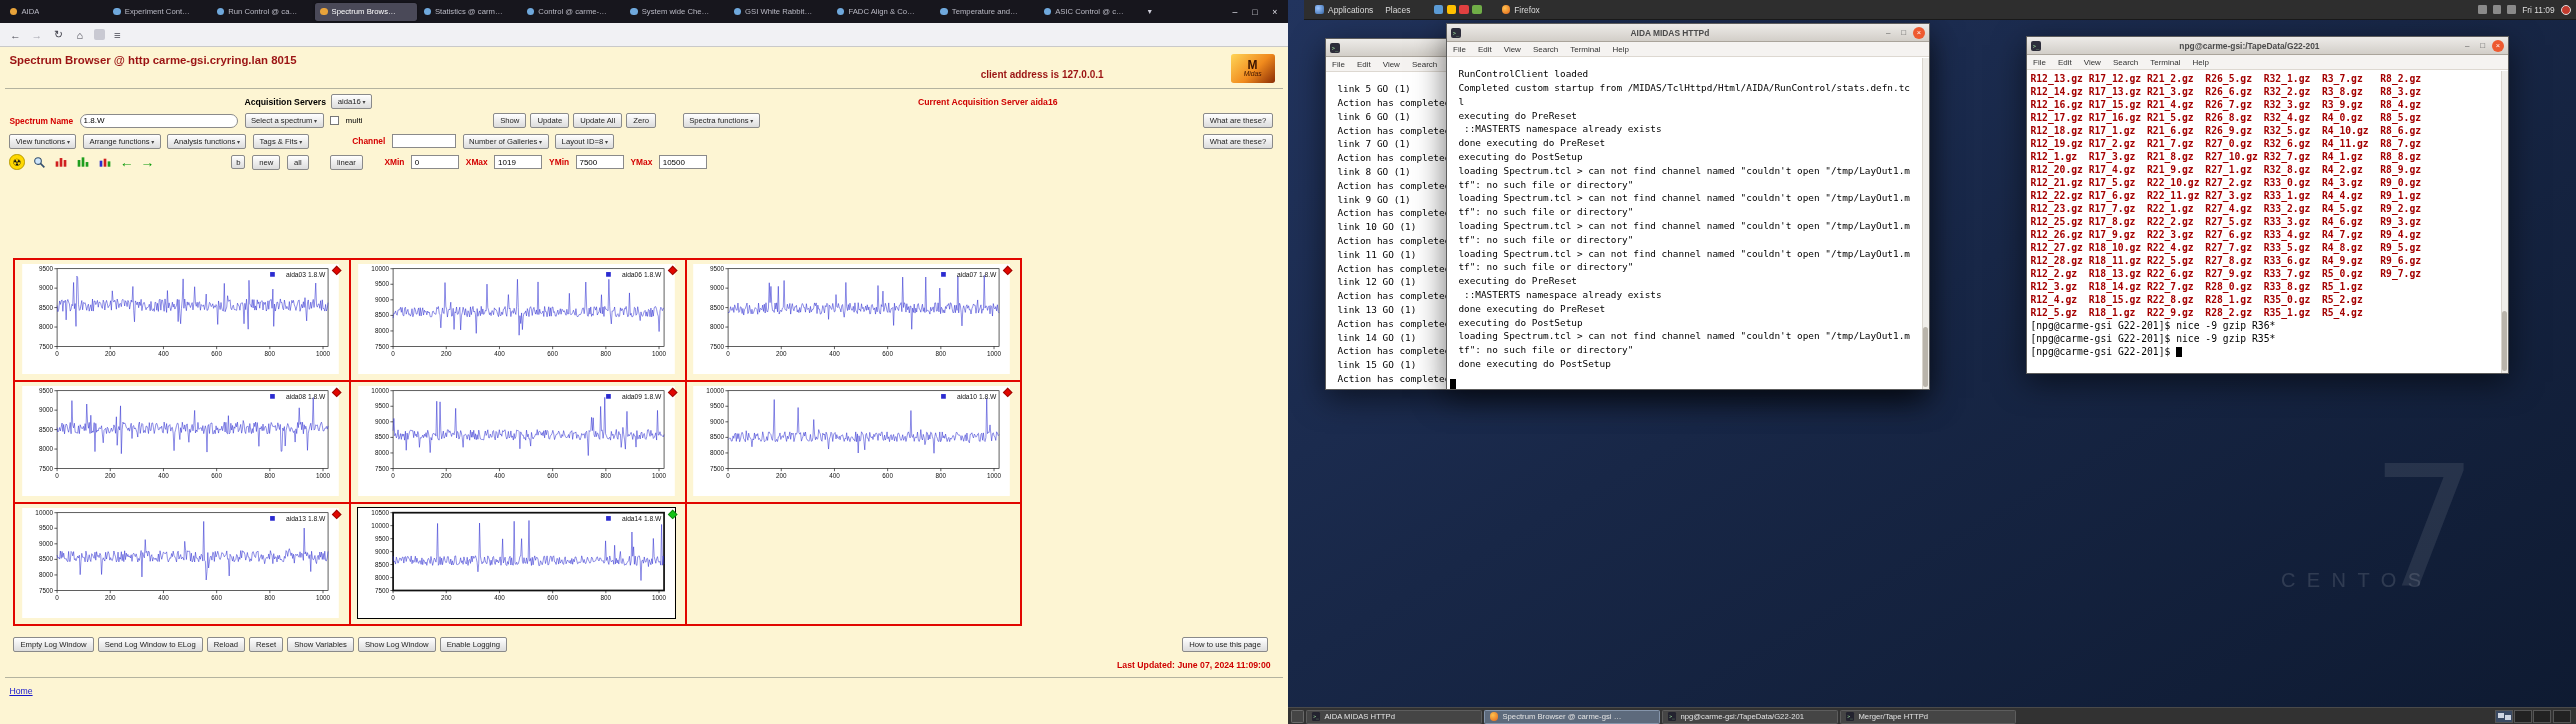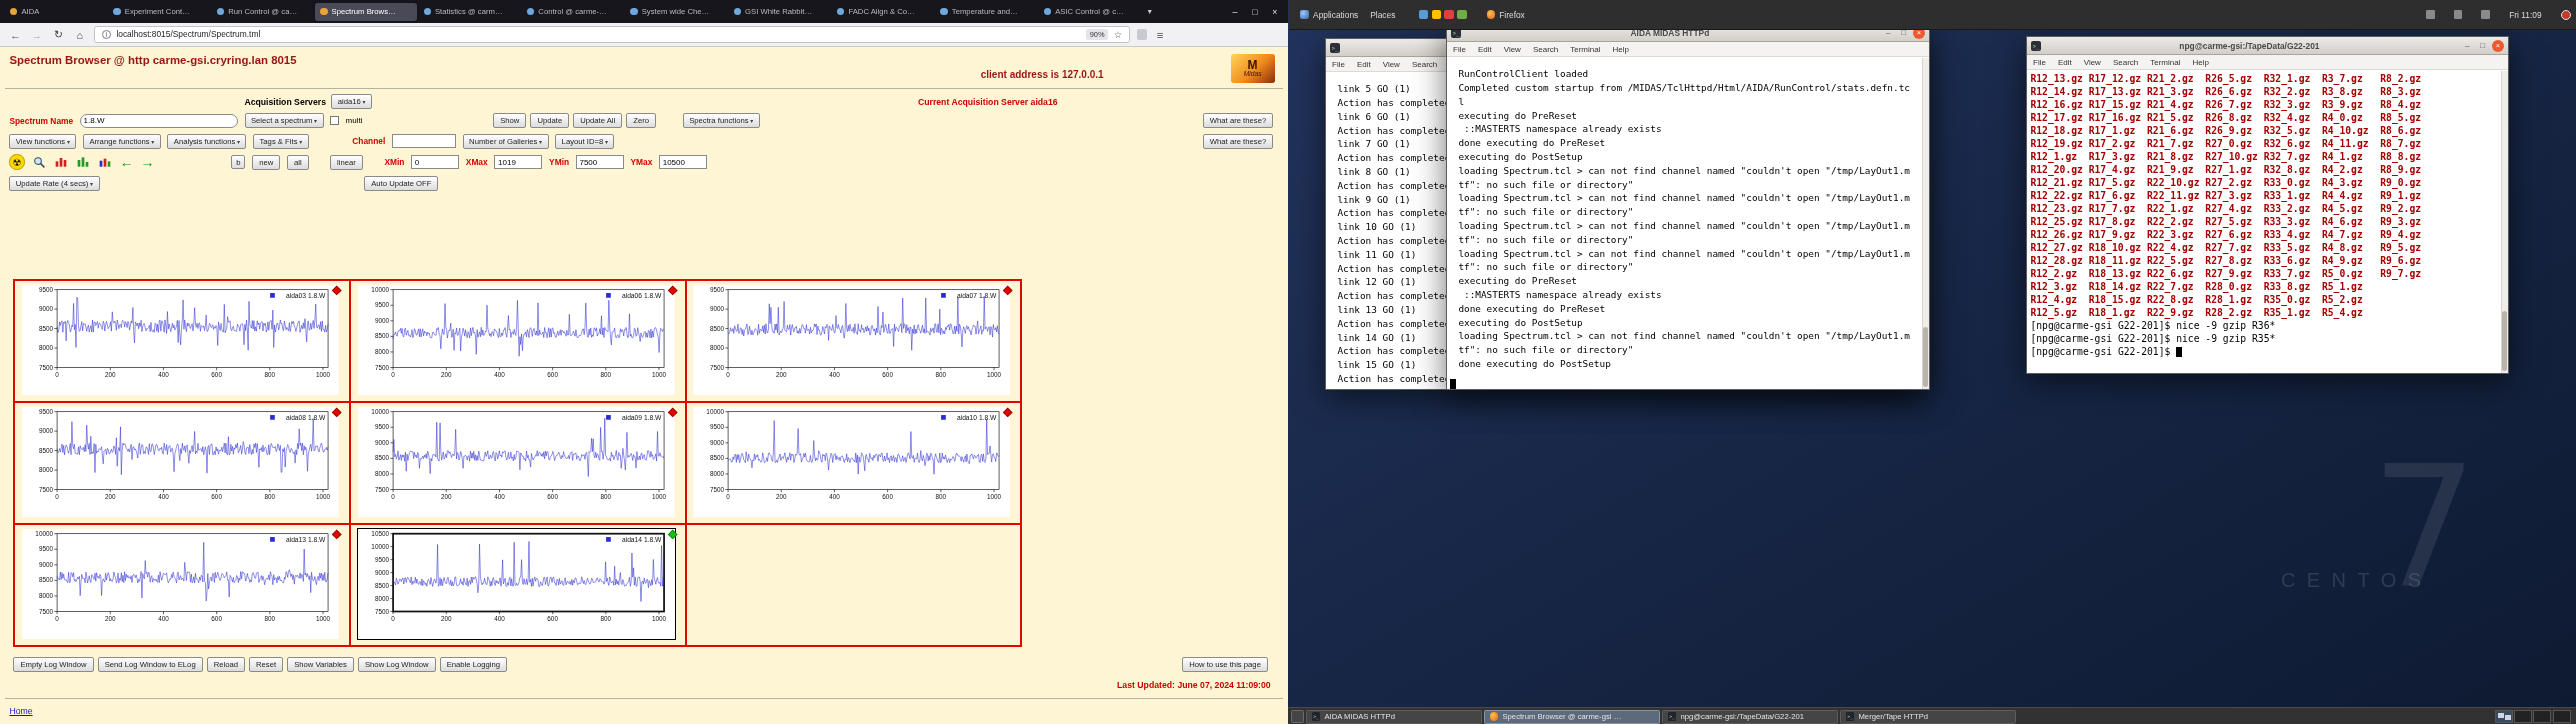--- a/index.html
+++ b/index.html
@@ -71,29 +71,29 @@
 
   .footer-row { display:flex; gap:4px; padding:10.7px 13.4px 0 13.4px; align-items:center; }
   .howto { margin-left:auto; margin-right:6.7px; }
   .last-updated { color:#cf0000; font-weight:bold; font-size:8.7px; text-align:right; padding:8px 17.4px 2.7px 0; }
   .home-link { color:#1414cc; text-decoration:underline; font-size:8.7px; padding:2.7px 9.4px; display:inline-block; }
 
   
   #right-monitor { position:absolute; left:1288px; top:0; width:1288px; height:725px; overflow:hidden;
                    background:linear-gradient(150deg,#22345e 0%,#182747 45%,#0e1a31 100%); }
 
-  .top-panel { position:absolute; top:0; left:1px; right:0; height:30px; background:#2e2e2e; border-bottom:0.7px solid #191919;
+  .top-panel { position:absolute; top:0; left:16px; right:0; height:20px; background:#2e2e2e; border-bottom:0.7px solid #191919;
                display:flex; align-items:center; color:#dcdcdc; font-size:8.4px; padding:0 5.4px; z-index:50; }
   .panel-menu { padding:0 6px; display:flex; align-items:center; gap:4px; }
   .app-menu-icon { width:8.7px; height:8.7px; border-radius:2px; background:radial-gradient(circle at 35% 35%,#9ec7ff,#3465a4); }
   .applet-icons { display:flex; gap:3.4px; margin-left:17.4px; }
   .applet { width:9.4px; height:9.4px; border-radius:2px; }
   .panel-app { display:flex; align-items:center; gap:4px; margin-left:20px; }
   .ff-dot { width:8.7px; height:8.7px; border-radius:50%; background:radial-gradient(circle at 35% 35%,#ffc14d,#e2641b); }
-  .panel-right { margin-left:auto; display:flex; align-items:center; gap:19px; }
+  .panel-right { margin-left:auto; display:flex; align-items:center; gap:6px; }
   .tray { width:8.7px; height:8.7px; background:#8a8a8a; border-radius:1.3px; }
   .power { width:10px; height:10px; border-radius:50%; background:#c23b2e; border:1.3px solid #ddd; }
 
   .wm-seven { position:absolute; left:1083px; top:443px; font-size:168px; font-family:"DejaVu Sans",sans-serif;
               color:rgba(255,255,255,0.09); line-height:1; }
   .wm-label { position:absolute; left:993px; top:569px; font-size:20px; letter-spacing:11.4px; color:rgba(255,255,255,0.13); }
 
   .window { position:absolute; background:#fff; border:0.7px solid #5c5c5c; box-shadow:0 9.4px 29.5px rgba(0,0,0,.55); }
   #merger-window { left:37px; top:38px; width:597px; height:352px; z-index:1; }
   #aida-terminal { left:158px; top:23px; width:484px; height:367px; z-index:3; }
@@ -190,26 +190,20 @@
       <span>□</span>
       <span>×</span>
     </div>
   </div>
 
   <div class="navbar">
     <span class="nav-icon">←</span>
     <span class="nav-icon dim">→</span>
     <span class="nav-icon">↻</span>
     <span class="nav-icon">⌂</span>
-    <div class="urlbar">
-      <span class="site-info">i</span>
-      <span class="url-text">localhost:8015/Spectrum/Spectrum.tml</span>
-      <span class="zoom">90%</span>
-      <span class="star">☆</span>
-    </div>
     <span class="ext-icon"></span>
     <span class="hamburger">≡</span>
   </div>
 
   <div class="page">
     <div class="page-header">
       <span class="page-title">Spectrum Browser @ http carme-gsi.cryring.lan 8015</span>
       <span class="client-address">client address is 127.0.0.1</span>
       <div class="midas-logo">
         <span class="m"></span>
@@ -291,24 +285,20 @@
       <span class="red" style="margin-left:14.8px">XMin</span>
       <input class="input" style="width: 48px;" value="0">
       <span class="red">XMax</span>
       <input class="input" style="width: 48px;" value="1019">
       <span class="red">YMin</span>
       <input class="input" style="width: 48px;" value="7500">
       <span class="red">YMax</span>
       <input class="input" style="width: 48px;" value="10500">
     </div>
 
-    <div class="ctrl-row">
-      <span class="select">Update Rate (4 secs)</span>
-      <span class="btn" style="margin-left:258px">Auto Update OFF</span>
-    </div>
 
     <div class="gallery-grid" id="gallery-grid">
         <div class="gallery-cell"><svg width="317" height="110" viewBox="0 0 472 164" xmlns="http://www.w3.org/2000/svg" style="font-size:12px">
             <rect x="0" y="0" width="472" height="164" fill="#ffffff"></rect>
             <rect x="52" y="7" width="404" height="116" fill="#ffffff" stroke="#111111" stroke-width="1"></rect>
             <line x1="48" y1="123.0" x2="52" y2="123.0" stroke="#111" stroke-width="1"></line>
             <text x="46" y="126" font-size="9.5" text-anchor="end" fill="#111" font-family="Liberation Sans,sans-serif">7500</text>
             <line x1="48" y1="94.0" x2="52" y2="94.0" stroke="#111" stroke-width="1"></line>
             <text x="46" y="97" font-size="9.5" text-anchor="end" fill="#111" font-family="Liberation Sans,sans-serif">8000</text>
             <line x1="48" y1="65.0" x2="52" y2="65.0" stroke="#111" stroke-width="1"></line>

